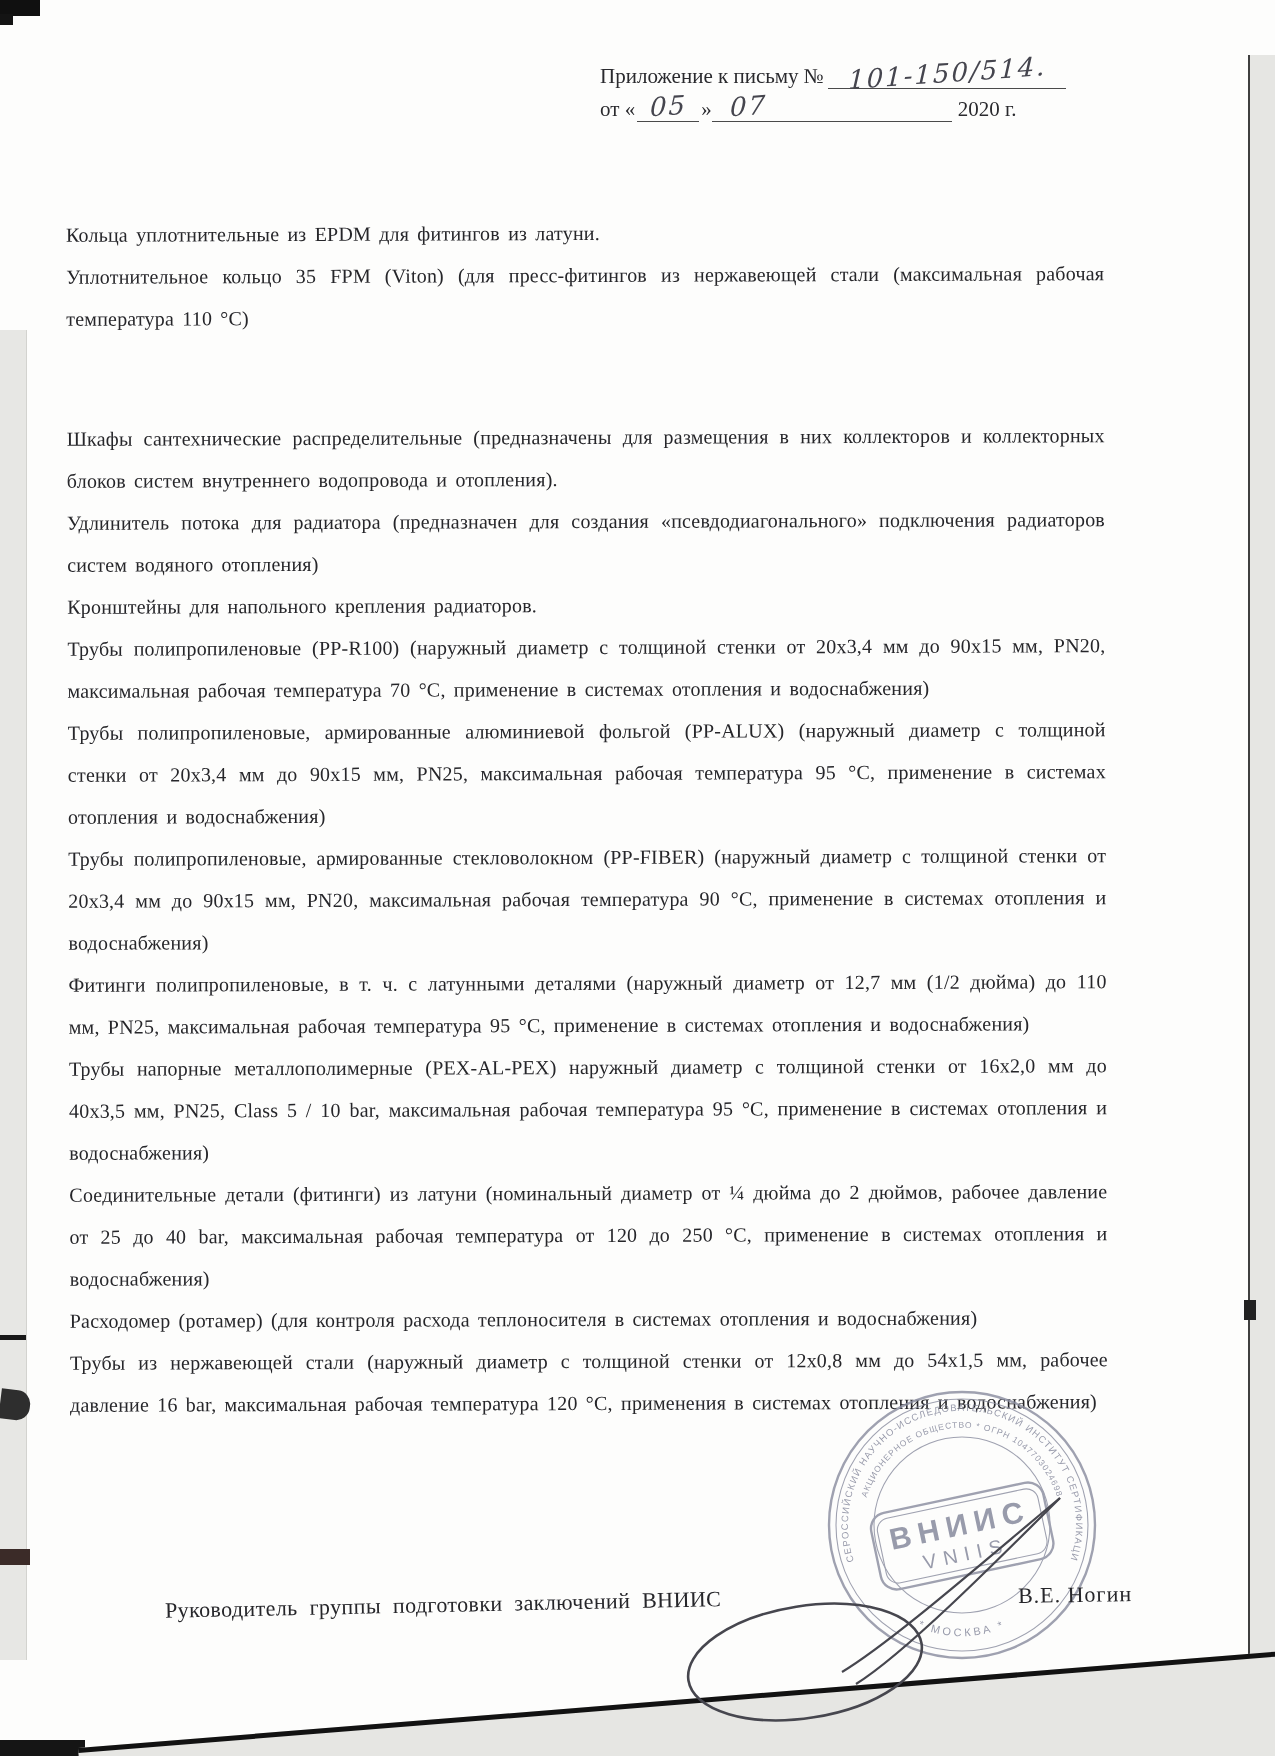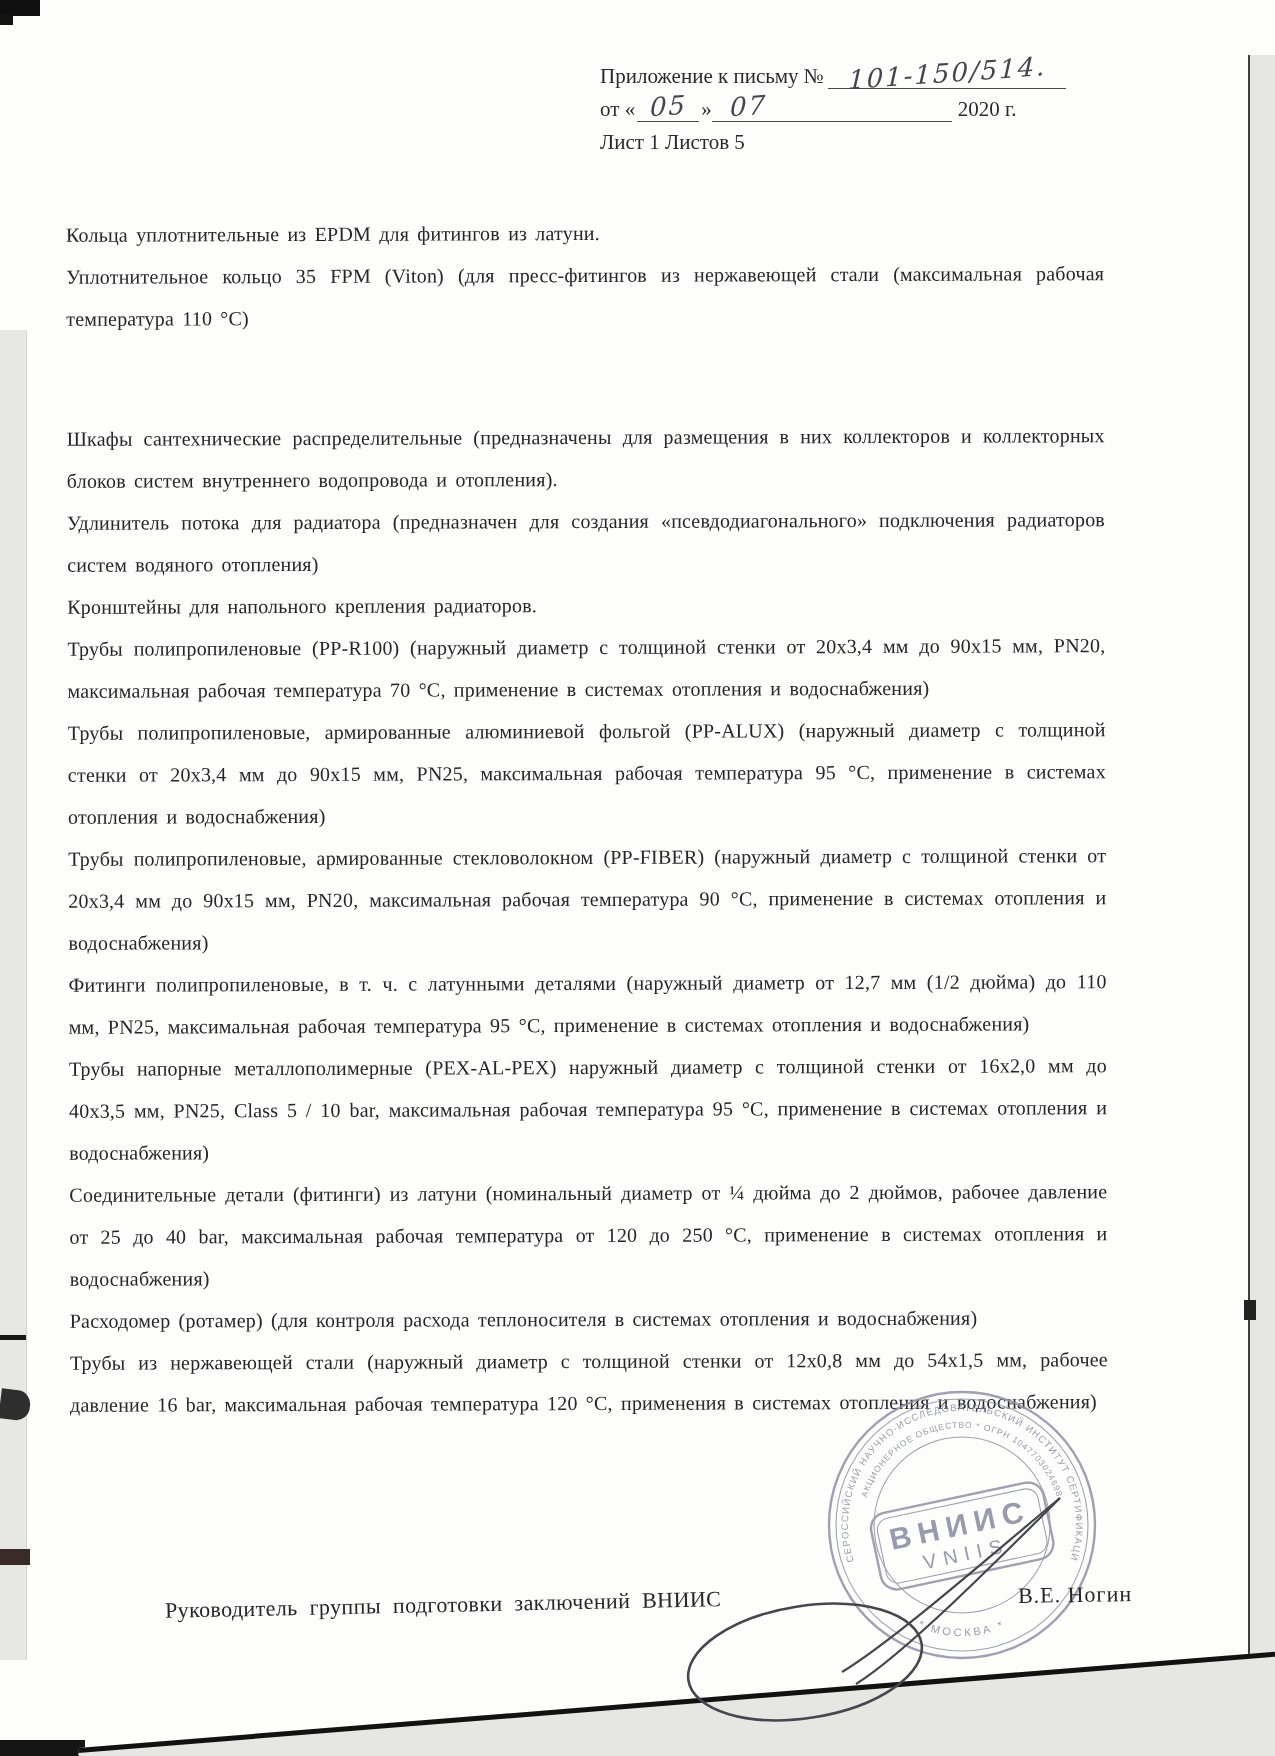--- a/index.html
+++ b/index.html
@@ -64,23 +64,20 @@
       <span>Приложение к письму №</span>
       <span class="uline u-num"><span class="hw">101-150/514.</span></span>
     </div>
     <div class="row">
       <span>от «</span>
       <span class="uline u-day"><span class="hw">05</span></span>
       <span>»</span>
       <span class="uline u-month"><span class="hw">07</span></span>
       <span>2020 г.</span>
     </div>
-    <div class="row">
-      <span>Лист 1 Листов 5</span>
-    </div>
   </div>
 
   <div class="doc-body">
     <p>Кольца уплотнительные из EPDM для фитингов из латуни.</p>
     <p class="gap-after">Уплотнительное кольцо 35 FPM (Viton) (для пресс-фитингов из нержавеющей стали (максимальная рабочая температура 110 °С)</p>
     <p>Шкафы сантехнические распределительные (предназначены для размещения в них коллекторов и коллекторных блоков систем внутреннего водопровода и отопления).</p>
     <p>Удлинитель потока для радиатора (предназначен для создания «псевдодиагонального» подключения радиаторов систем водяного отопления)</p>
     <p>Кронштейны для напольного крепления радиаторов.</p>
     <p>Трубы полипропиленовые (PP-R100) (наружный диаметр с толщиной стенки от 20х3,4 мм до 90х15 мм, PN20, максимальная рабочая температура 70 °С, применение в системах отопления и водоснабжения)</p>
     <p>Трубы полипропиленовые, армированные алюминиевой фольгой (PP-ALUX) (наружный диаметр с толщиной стенки от 20х3,4 мм до 90х15 мм, PN25, максимальная рабочая температура 95 °С, применение в системах отопления и водоснабжения)</p>

